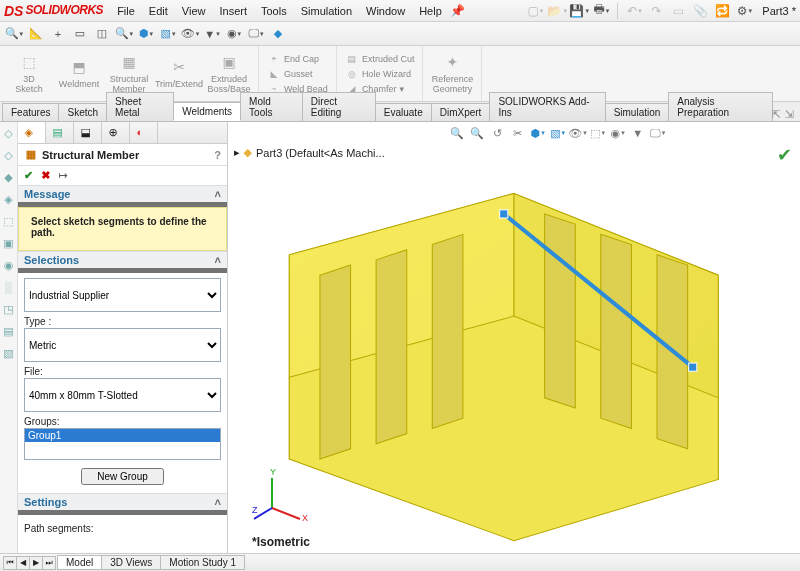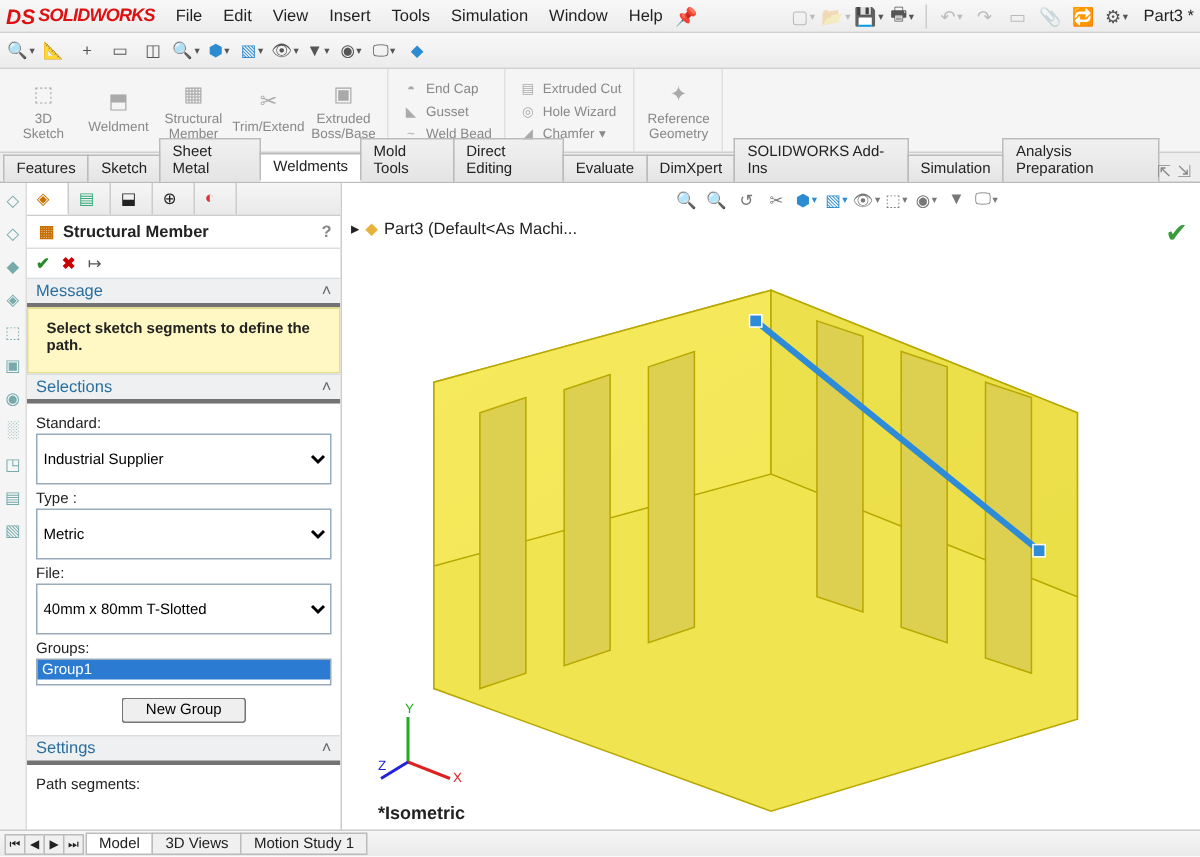--- a/index.html
+++ b/index.html
@@ -44,29 +44,29 @@
   .ptab svg, .ptab span { width: 14px; height: 14px; }
   .panel-header { display: flex; align-items: center; height: 22px; padding: 0 6px; gap: 4px; border-bottom: 1px solid #ddd; font-size: 11px; font-weight: 600; }
   .panel-header .phicon { width: 14px; height: 14px; display: inline-flex; align-items: center; justify-content: center; color: #c96f00; }
   .panel-header .pin { margin-left: auto; color: #888; cursor: default; }
   .panel-okrow { display: flex; align-items: center; gap: 8px; padding: 3px 6px; }
   .ok { color: #2a8a2a; font-weight: bold; cursor: default; }
   .cancel { color: #c00; font-weight: bold; cursor: default; }
   .pinarrow { color: #555; cursor: default; }
 
   .panel-body { flex: 1; overflow-y: auto; }
-  .section-head { display: flex; align-items: center; background: #eef0f2; border-top: 1px solid #d9dde0; border-bottom: 3px solid #737373; padding: 2px 6px; font-weight: 400; color: #2a6e9e; cursor: default; }
+  .section-head { display: flex; align-items: center; background: #eef0f2; border-top: 1px solid #d9dde0; border-bottom: 5px solid #737373; padding: 2px 6px; font-weight: 700; color: #2a6e9e; cursor: default; }
   .section-head .chev { margin-left: auto; color: #666; }
   .section-body { padding: 4px 6px 8px 6px; }
   .msg-body { background: #fff8c4; border: 1px solid #e5dc8a; }
   .msg-body .mtxt { padding: 4px 6px; font-size: 10px; font-weight: 600; color: #222; }
   label.fld { display: block; font-size: 10px; margin-top: 4px; }
   select.sel { width: 100%; font-size: 10px; height: 34px; border: 1px solid #9ab; background: #fff; margin-top: 1px; }
   .chkrow { display: flex; align-items: flex-start; gap: 4px; font-size: 10px; margin-top: 6px; line-height: 1.2; }
-  .grouplist { border: 1px solid #9ab; height: 18px; margin-top: 1px; background: #fff; }
+  .grouplist { border: 1px solid #9ab; height: 32px; margin-top: 1px; background: #fff; }
   .grouplist .gitem { background: #2a7bd1; color: #fff; padding: 1px 3px; font-size: 10px; }
   .newgroup { display: block; margin: 8px auto 0 auto; font-size: 10px; padding: 1px 14px; }
 
   .viewport { flex: 1; position: relative; background: #fff; overflow: hidden; }
   .vp-toolbar { position: absolute; top: 2px; left: 50%; transform: translateX(-30%); display: flex; gap: 2px; align-items: center; }
   .vp-toolbar .vti { width: 18px; height: 18px; color: #777; display: inline-flex; align-items: center; justify-content: center; cursor: default; }
   .vp-toolbar .vti.dd::after { content: "▾"; font-size: 7px; margin-left: 1px; }
   .breadcrumb { position: absolute; top: 24px; left: 6px; display: flex; align-items: center; gap: 4px; font-size: 11px; }
   .breadcrumb .bicon { color: #e7b13a; }
   .vp-check { position: absolute; top: 22px; right: 8px; color: #3a9b3a; font-size: 18px; cursor: default; }
@@ -266,21 +266,20 @@
       </div>
       <div class="section-body msg-body">
         <div class="mtxt">Select sketch segments to define the path.</div>
       </div>
 
       <div class="section-head">
         <span>Selections</span>
           <span class="chev">˄</span>
       </div>
       <div class="section-body">
-        <label class="fld">Standard:</label>
         <select class="sel"><option>Industrial Supplier</option></select>
 
         <label class="fld">Type :</label>
         <select class="sel"><option>Metric</option></select>
 
         <label class="fld">File:</label>
         <select class="sel"><option>40mm x 80mm T-Slotted</option></select>
 
 
         <label class="fld">Groups:</label>

